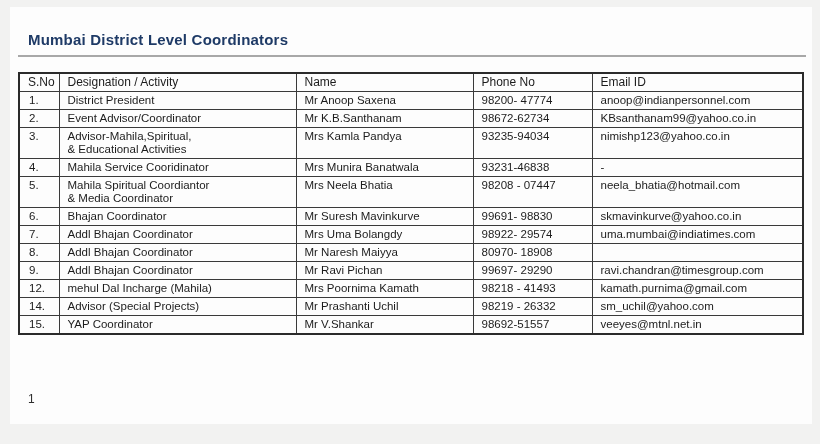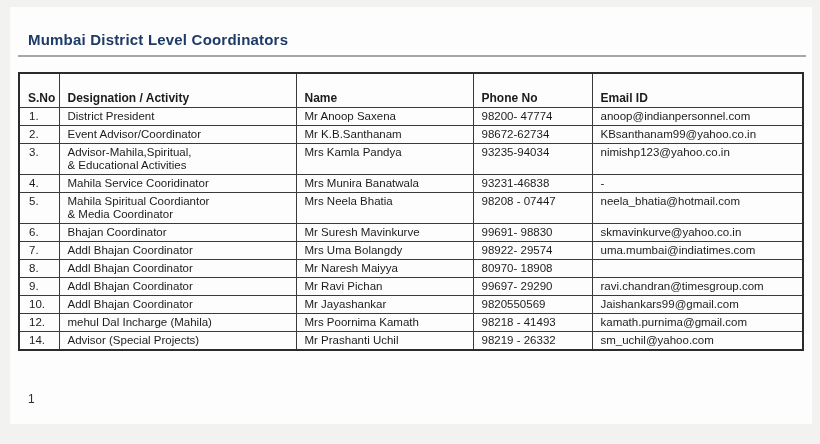--- a/index.html
+++ b/index.html
@@ -39,21 +39,21 @@
     font-size: 11.5px;
     line-height: 13px;
     color: #1c1c1c;
     text-align: left;
     vertical-align: top;
     padding: 2px 4px 2px 8px;
     height: 14px;
     overflow: hidden;
     white-space: pre-line;
   }
-  th { font-size: 12px; font-weight: bold; padding-top: 18px; }
+  th { font-size: 12px; font-weight: normal; padding-top: 2px; }
   .col-sno   { width: 40px;  }
   .col-des   { width: 237px; }
   .col-name  { width: 177px; }
   .col-phone { width: 119px; }
   .col-email { width: 211px; }
   td.c-sno { padding-left: 9px; }
   .page-number {
     position: absolute; left: 18px; top: 385px;
     font-size: 12px; color: #2e2e2e;
   }
@@ -142,38 +142,38 @@
           <td class="c-email"></td>
         </tr>
         <tr>
           <td class="c-sno">9.</td>
           <td class="c-des">Addl Bhajan Coordinator</td>
           <td class="c-name">Mr Ravi Pichan</td>
           <td class="c-phone">99697- 29290</td>
           <td class="c-email">ravi.chandran@timesgroup.com</td>
         </tr>
         <tr>
-          <td class="c-sno">10.</td>
-          <td class="c-des">Addl Bhajan Coordinator</td>
-          <td class="c-name">Mr Jayashankar</td>
-          <td class="c-phone">9820550569</td>
-          <td class="c-email">Jaishankars99@gmail.com</td>
-        </tr>
-        <tr>
           <td class="c-sno">12.</td>
           <td class="c-des">mehul Dal Incharge (Mahila)</td>
           <td class="c-name">Mrs Poornima Kamath</td>
           <td class="c-phone">98218 - 41493</td>
           <td class="c-email">kamath.purnima@gmail.com</td>
         </tr>
         <tr>
           <td class="c-sno">14.</td>
           <td class="c-des">Advisor (Special Projects)</td>
           <td class="c-name">Mr Prashanti Uchil</td>
           <td class="c-phone">98219 - 26332</td>
           <td class="c-email">sm_uchil@yahoo.com</td>
         </tr>
+        <tr>
+          <td class="c-sno">15.</td>
+          <td class="c-des">YAP Coordinator</td>
+          <td class="c-name">Mr V.Shankar</td>
+          <td class="c-phone">98692-51557</td>
+          <td class="c-email">veeyes@mtnl.net.in</td>
+        </tr>
       </tbody>
     </table>
 
     <div class="page-number">1</div>
   </div>
 </div>
 
 </body></html>

